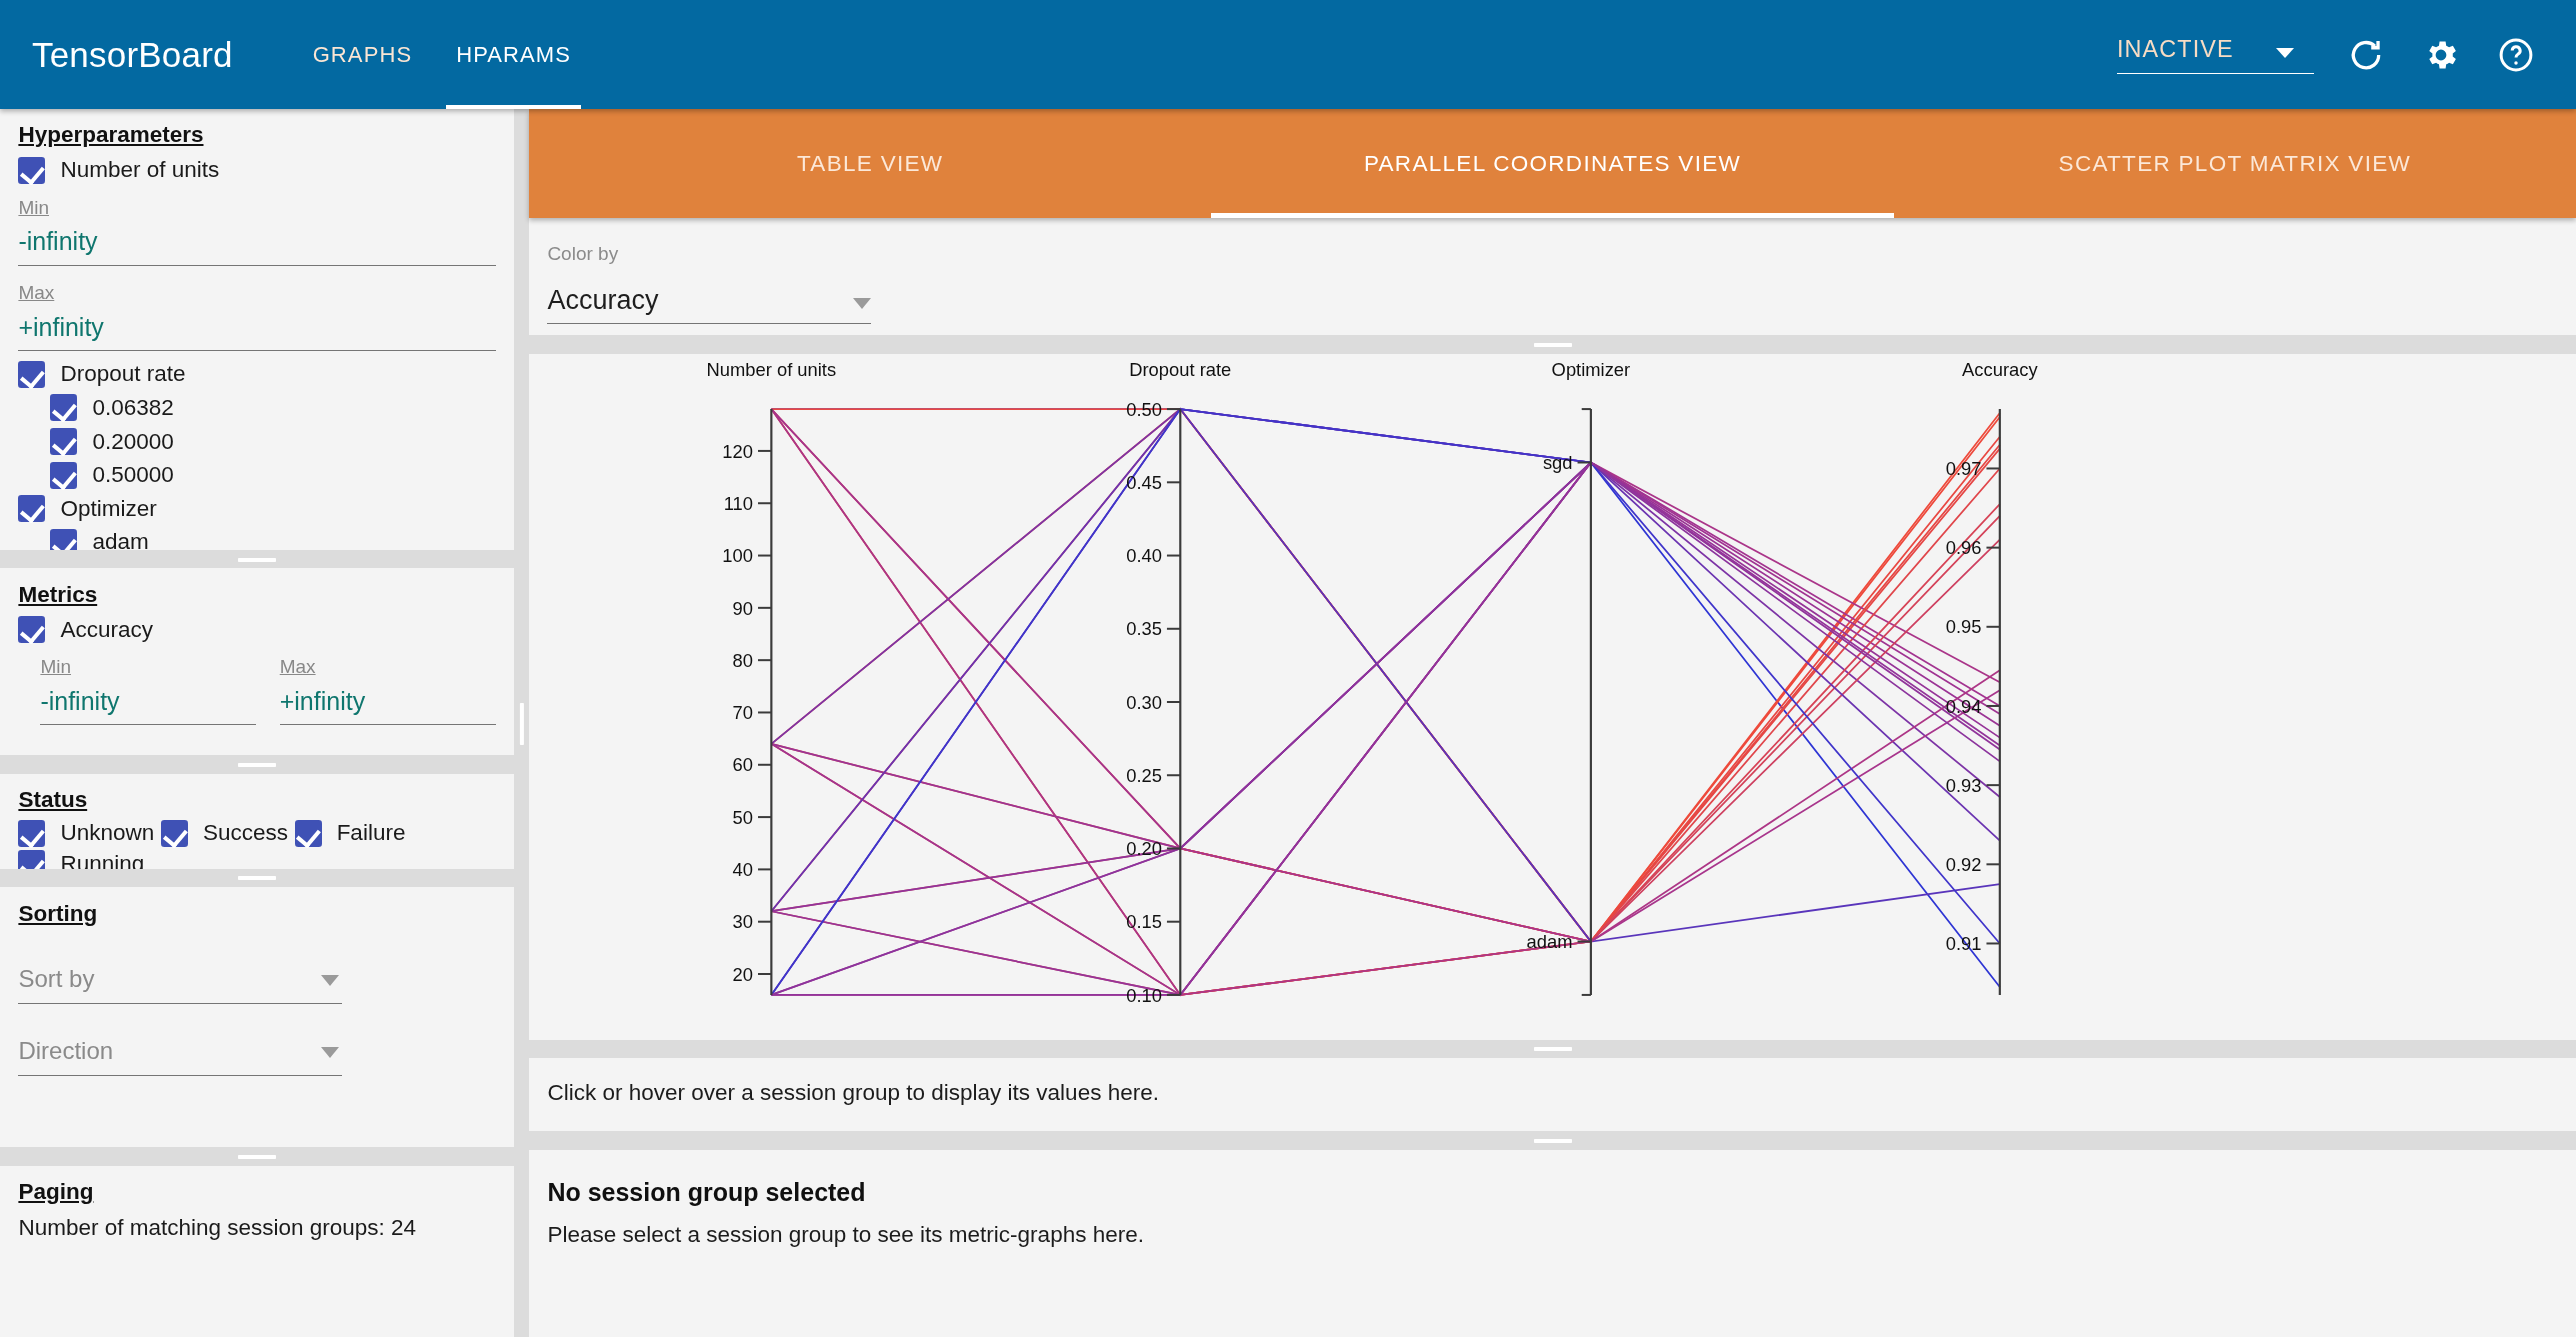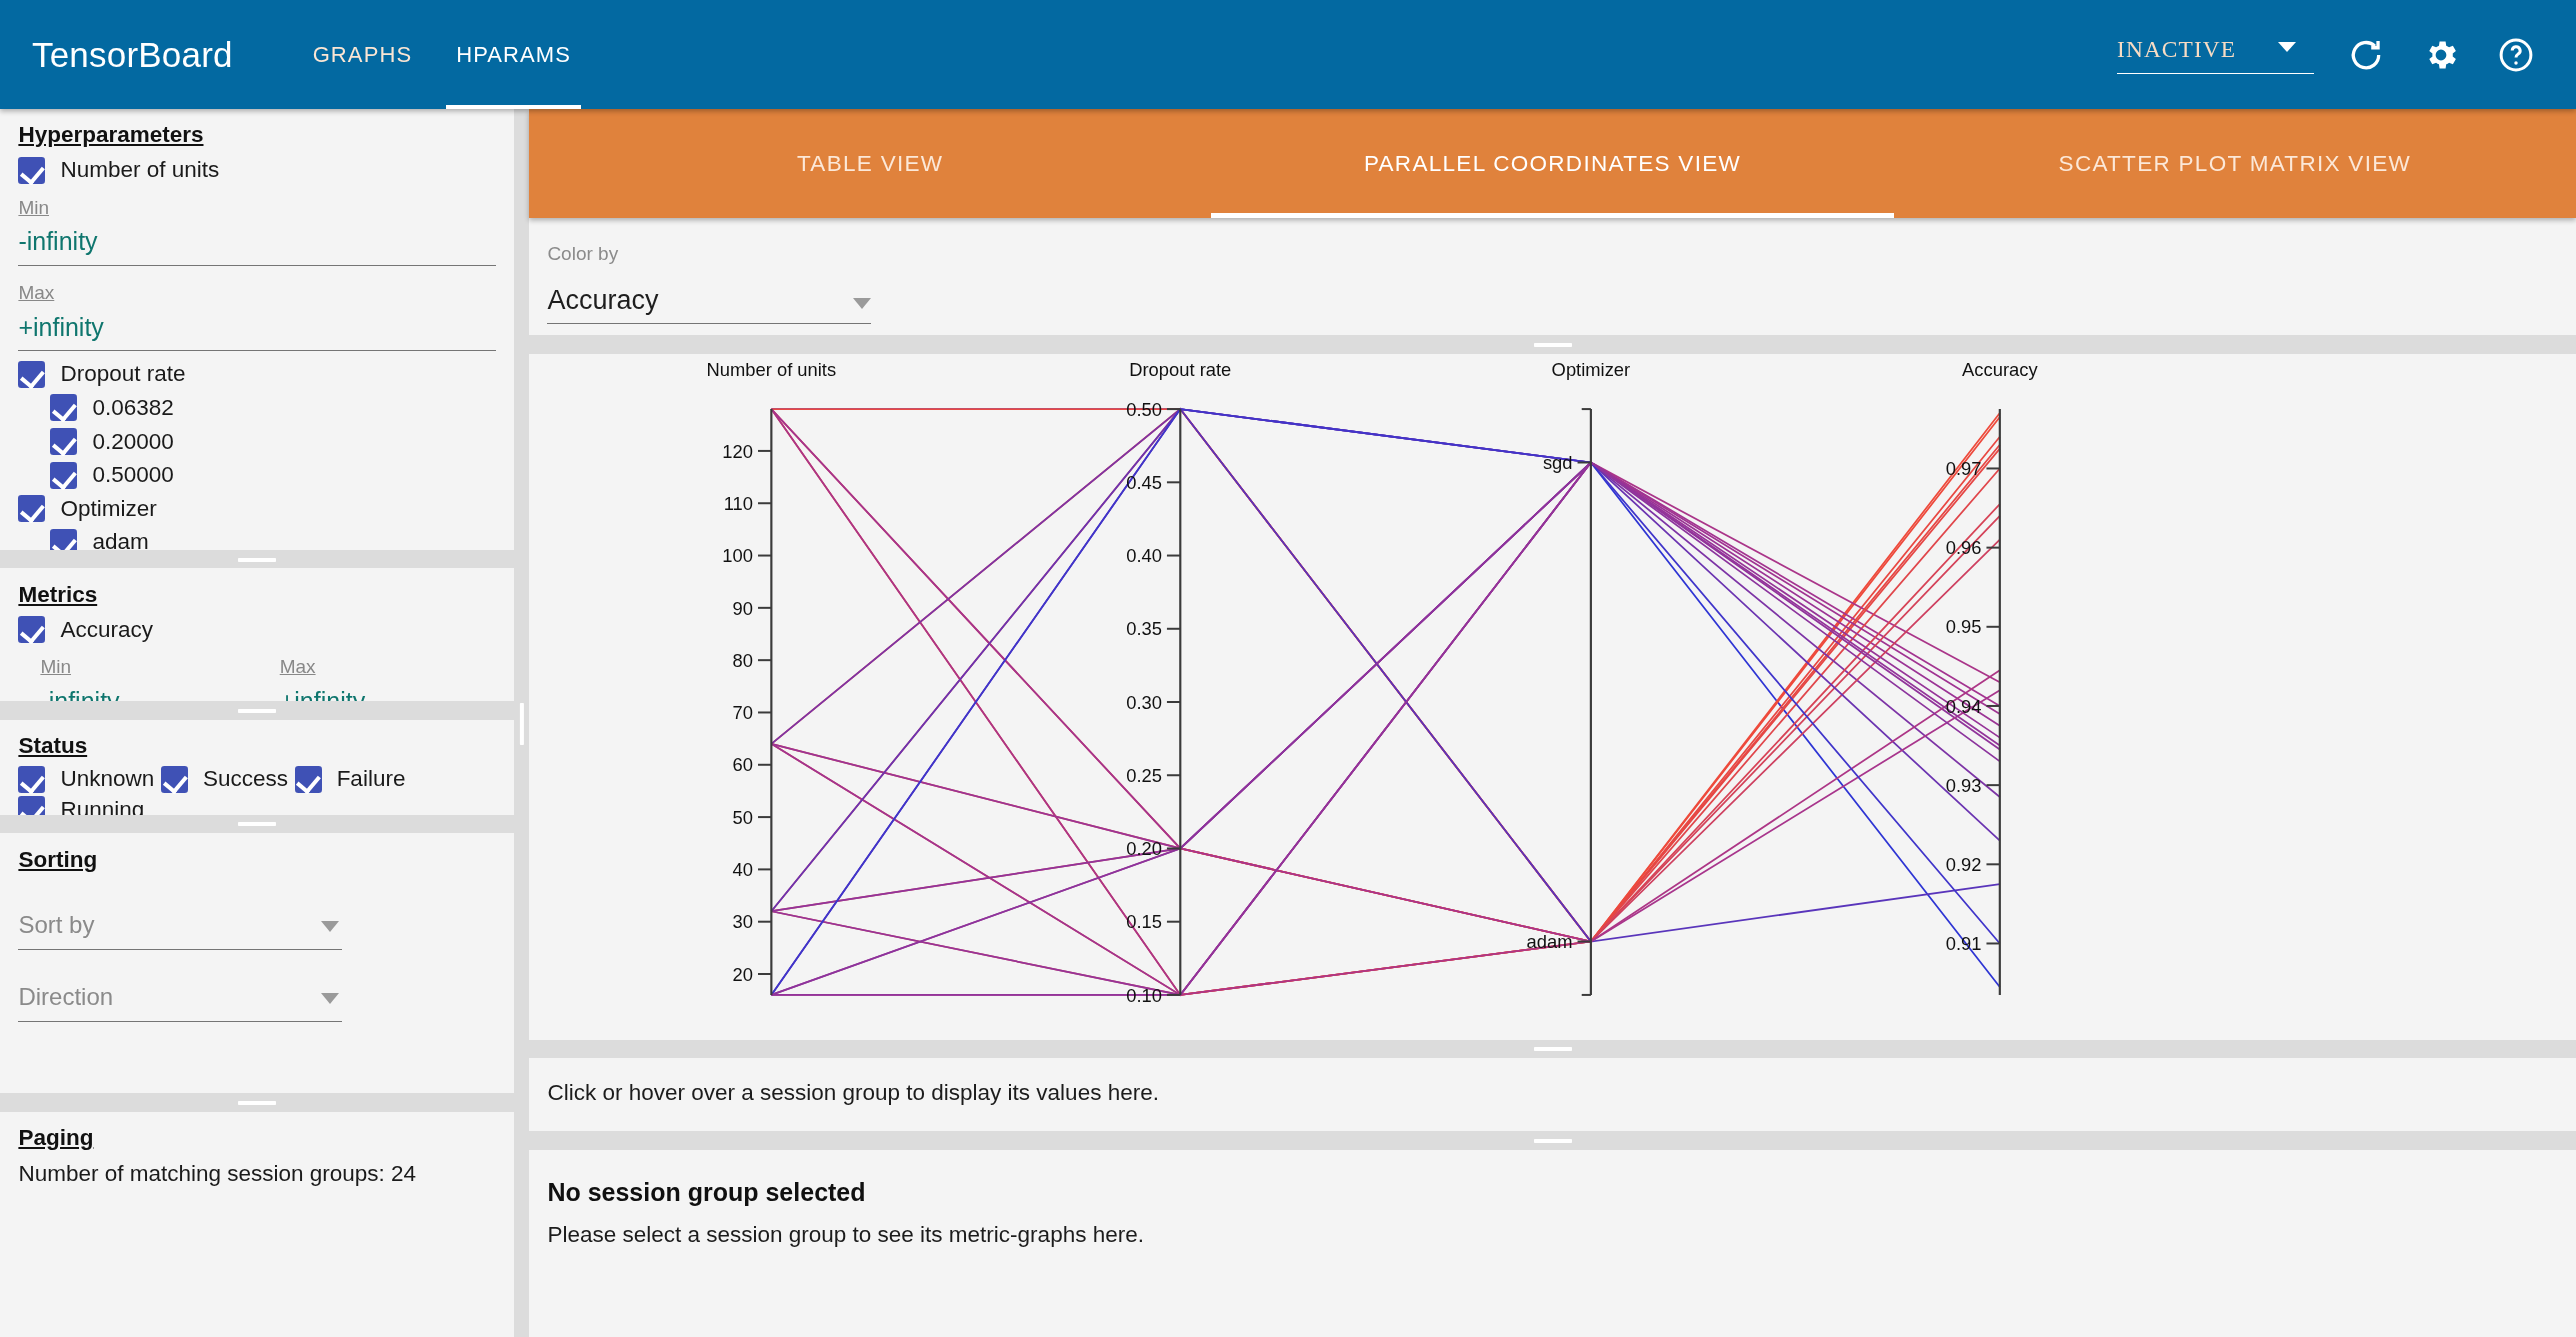--- a/index.html
+++ b/index.html
@@ -31,23 +31,23 @@
   .topnav-item.active { color: #ffffff; }
   .topnav-item.active::after {
     content: ""; position: absolute; left: 11.7px; right: 11.7px; bottom: 0;
     height: 4.2px; background: #fff;
   }
   #topbar-right {
     margin-left: auto; display: flex; align-items: center;
     gap: 28px; padding-right: 37px;
   }
   #runselector {
-    display: flex; align-items: center; gap: 42px;
+    display: flex; align-items: flex-end; gap: 42px;
     border-bottom: 1.7px solid #fff; padding-bottom: 10px;
-    min-width: 197px; cursor: pointer; font-family: Liberation Serif, serif;
+    min-width: 197px; cursor: pointer;
   }
   #runselector .val {
     color: #f8dcc4; font-size: 23.4px; letter-spacing: 1.1px; white-space: nowrap;
   }
   .caret-dn {
     width: 0; height: 0; border-left: 9.2px solid transparent;
     border-right: 9.2px solid transparent; border-top: 10px solid #fff;
     margin-bottom: 5px;
   }
   .icon-btn {
@@ -268,21 +268,21 @@
         <span class="chk-label">adam</span>
       </div>
       <div class="chk-row indent">
         <span class="cbx"></span>
         <span class="chk-label">sgd</span>
       </div>
     </div>
 
     <div class="hsplit"></div>
 
-    <div class="panel" style="height:133px;">
+    <div class="panel" style="height:187px;">
       <div class="sec-title">Metrics</div>
       <div class="chk-row">
         <span class="cbx"></span>
         <span class="chk-label">Accuracy</span>
       </div>
       <div class="field-row" style="padding-left:22px;">
         <div class="field">
           <span class="field-label">Min</span>
           <input class="field-input" value="-infinity" style="">
         </div>

